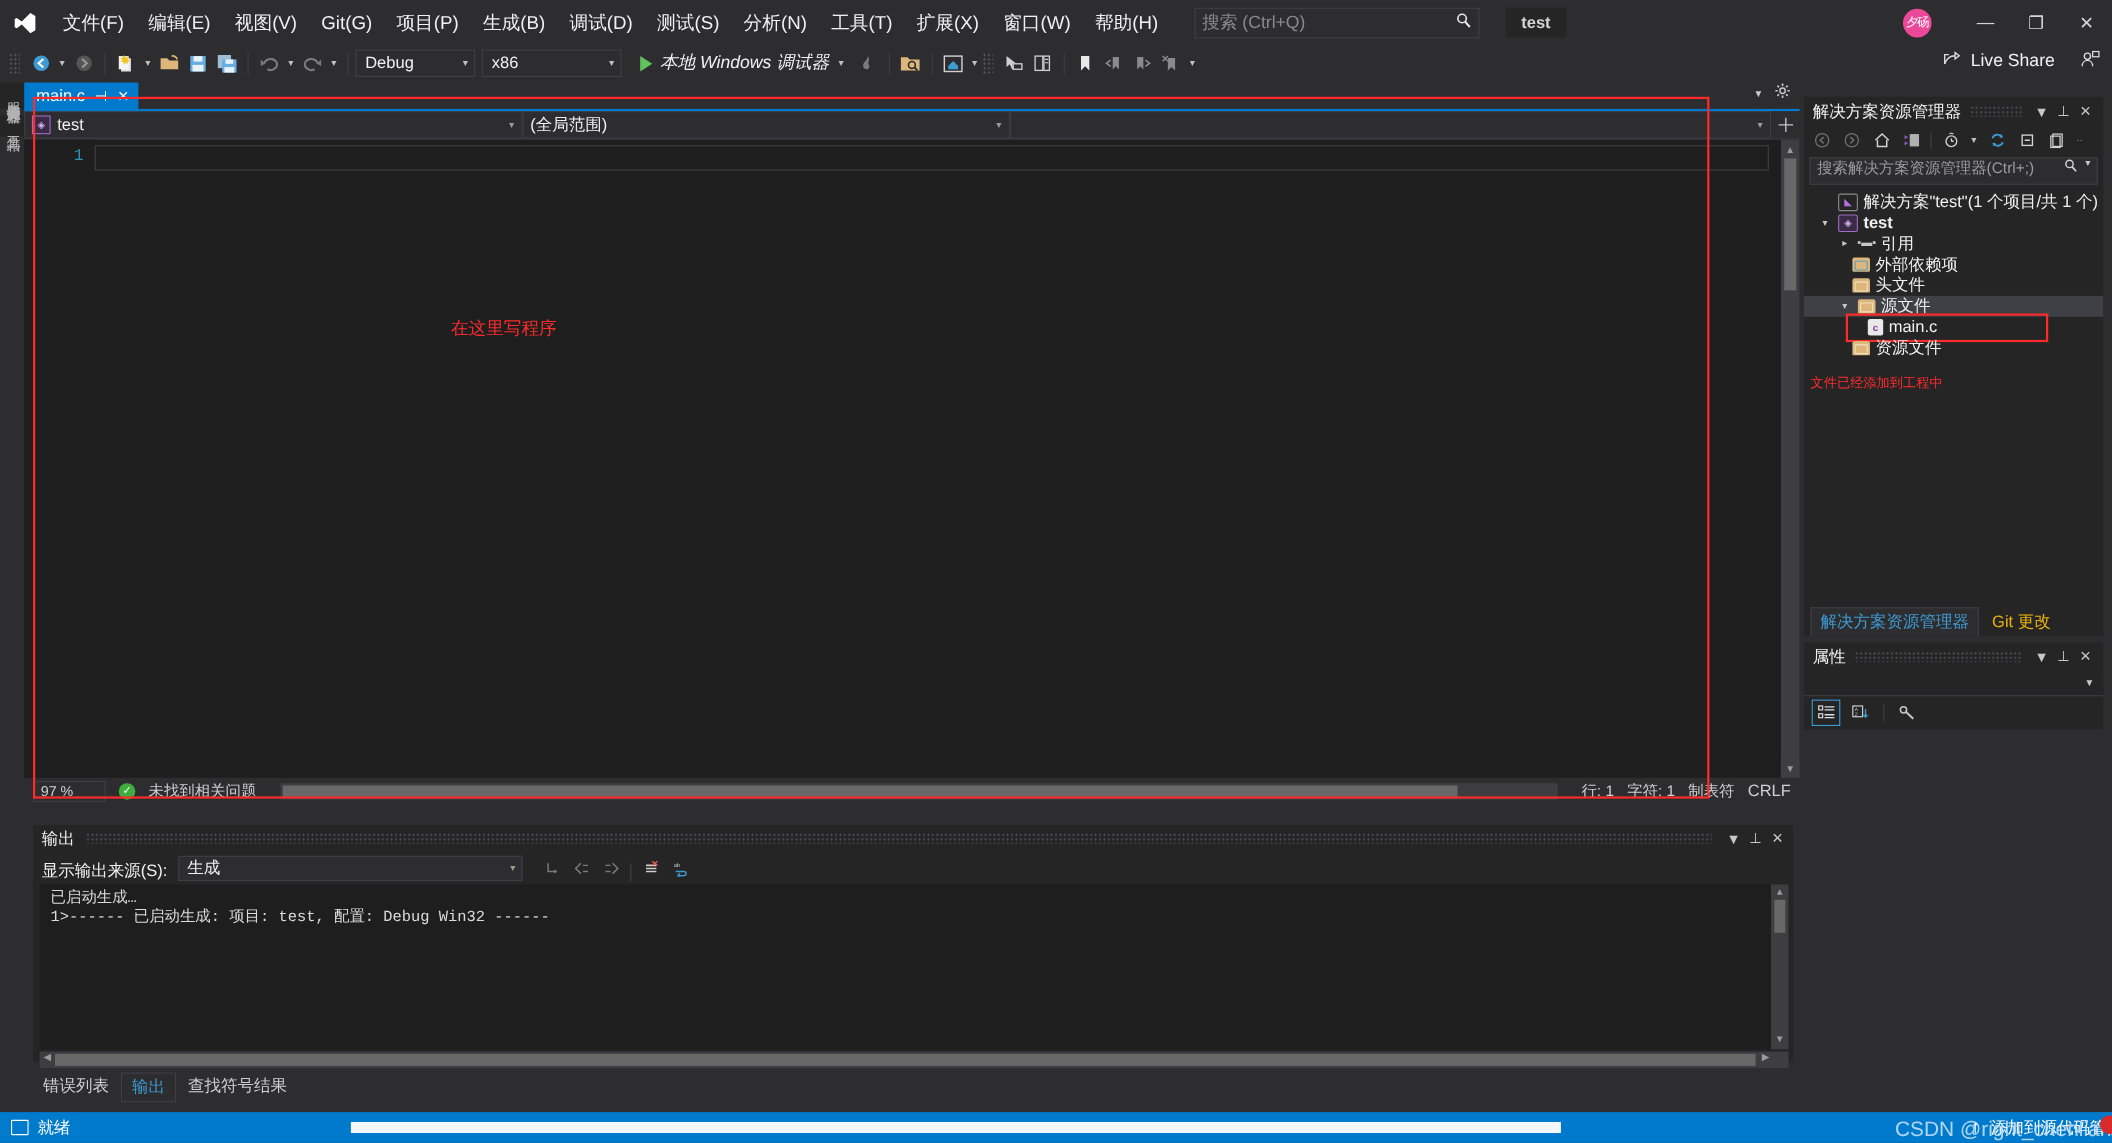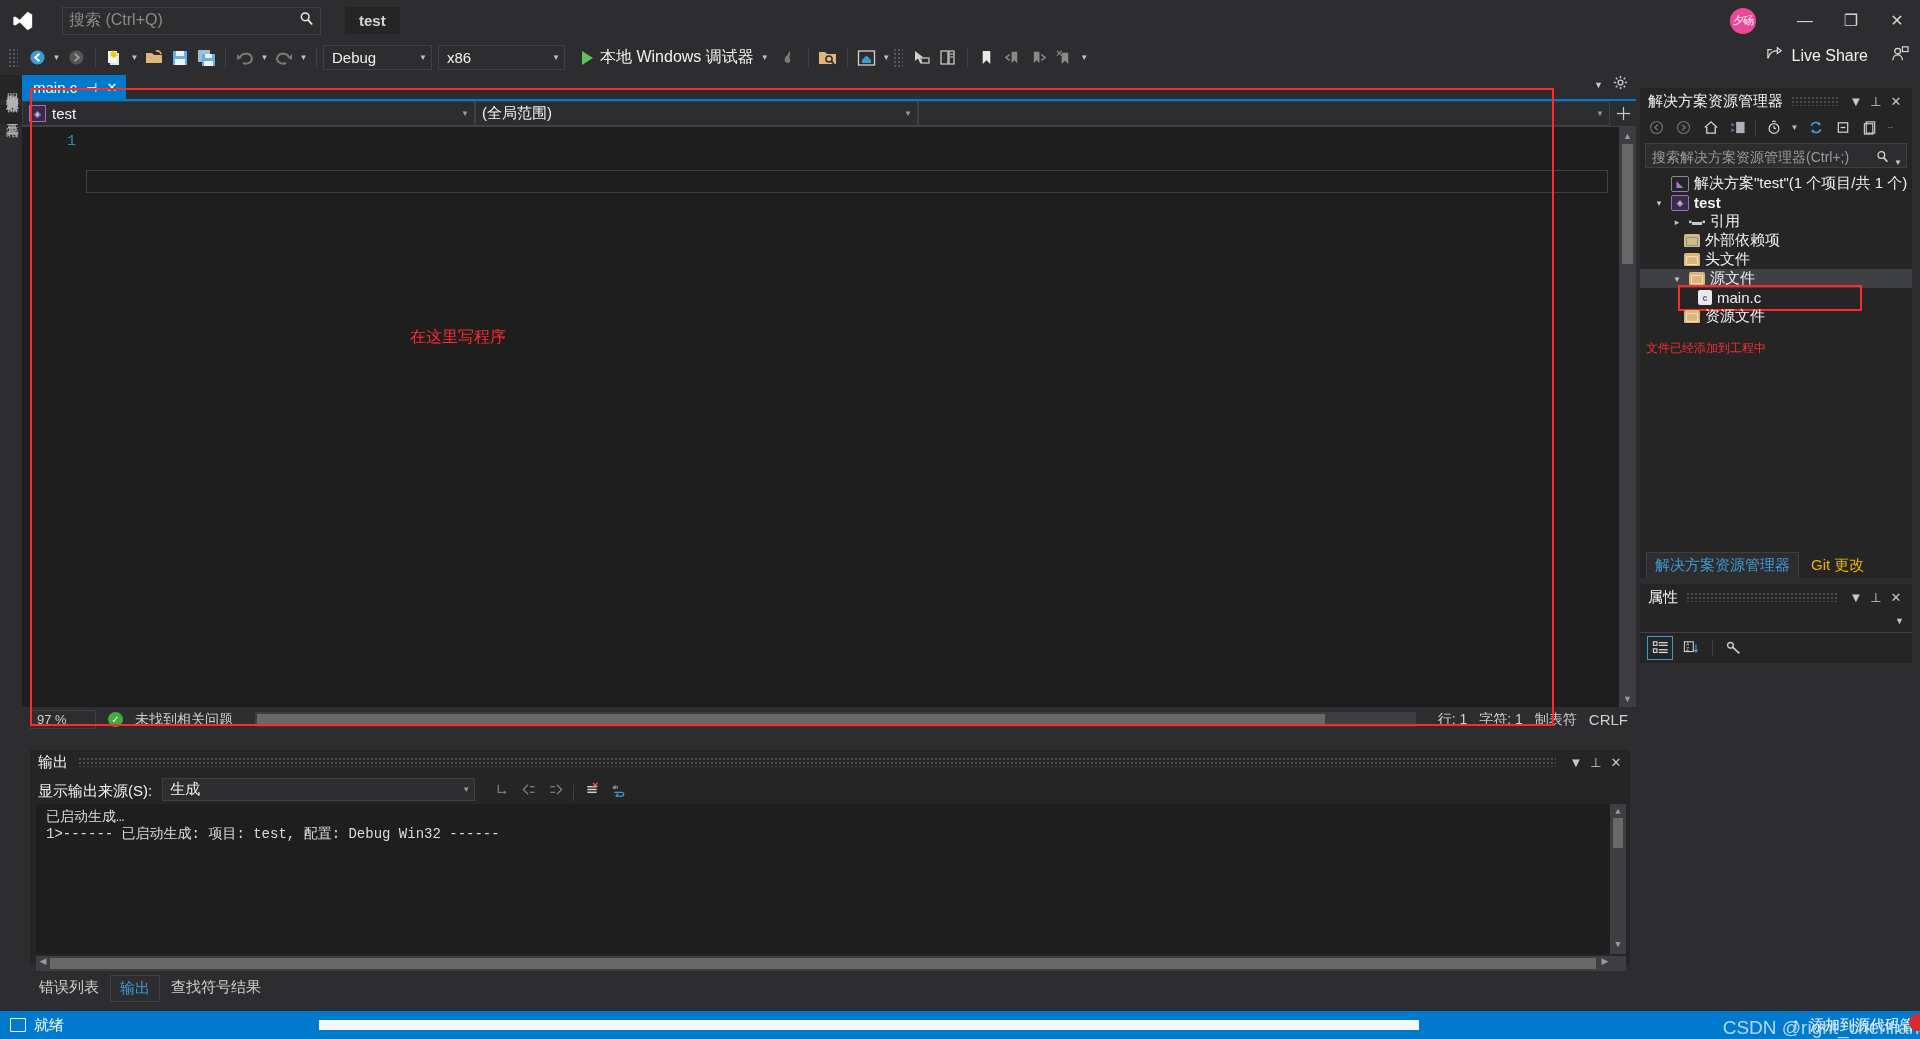--- a/index.html
+++ b/index.html
@@ -56,21 +56,21 @@
   .navbar{display:flex;height:25px;background:#2d2d30;border-bottom:1px solid #3f3f46;align-items:stretch;}
   .navcombo{display:flex;align-items:center;border:1px solid #3f3f46;background:#2d2d30;
       font-size:15px;color:#f1f1f1;padding:0 5px 0 6px;gap:6px;}
   .navcombo .arw{margin-left:auto;color:#9a9a9a;font-size:8px;padding-left:6px;}
   .cpp-ic{width:15px;height:15px;background:#3a2a45;border:1px solid #9b6fc4;display:flex;
       align-items:center;justify-content:center;font-size:9px;color:#d6b4f5;}
 
   .codearea{position:relative;height:580px;background:#1e1e1e;display:flex;}
   .gutter{width:54px;background:#1e1e1e;color:#2b91af;font-size:15px;text-align:right;
       padding:6px 10px 0 0;font-family:"Liberation Mono","DejaVu Sans Mono",monospace;}
-  .codebody{flex:1;position:relative;padding-top:6px;margin-top:38px;}
+  .codebody{flex:1;position:relative;padding-top:6px;}
   .caretline{position:absolute;left:0;right:28px;top:5px;height:21px;border:1px solid #404040;}
   .annot-red{position:absolute;color:#ff2b2b;font-size:16px;}
   .vscroll{position:absolute;right:0;top:0;width:17px;bottom:0;background:#3e3e42;}
   .vsc-top,.vsc-bot{height:17px;display:flex;align-items:center;justify-content:center;color:#9a9a9a;font-size:9px;}
   .vsc-thumb{margin:0 3px;height:120px;background:#686868;}
 
   .edstatus{display:flex;align-items:center;height:25px;background:#2d2d30;font-size:14px;
       color:#d0d0d0;padding:0 8px;gap:12px;}
   .zoombox{border:1px solid #3f3f46;padding:1px 6px;font-size:13px;min-width:52px;}
   .ok-dot{width:15px;height:15px;border-radius:50%;background:#3fae3f;display:inline-flex;
@@ -84,21 +84,21 @@
   
   .rightdock{position:absolute;left:1640px;top:88px;width:272px;}
   .panel{background:#252526;}
   .panel-head{display:flex;align-items:center;height:26px;padding:0 6px 0 8px;font-size:15px;color:#f1f1f1;}
   .panel-head .dots{flex:1;height:10px;margin:0 8px;
       background-image:radial-gradient(#4a4a4f 1px,transparent 1px);background-size:4px 4px;}
   .phbtn{width:20px;text-align:center;color:#c8c8c8;font-size:13px;}
   .se-toolbar{display:flex;align-items:center;height:27px;gap:2px;padding:0 4px;background:#252526;}
   .sebtn{width:25px;height:23px;display:flex;align-items:center;justify-content:center;color:#c8c8c8;}
   .sesep{width:1px;height:16px;background:#3f3f46;margin:0 3px;}
-  .se-search{display:flex;align-items:flex-end;height:23px;margin:2px 5px 4px;border:1px solid #3f3f46;
+  .se-search{display:flex;align-items:flex-start;height:23px;margin:2px 5px 4px;border:1px solid #3f3f46;
       background:#2d2d30;padding:0 4px 0 6px;}
   .se-search .ph{flex:1;font-size:14px;color:#9b9b9b;}
   .tree{font-size:15px;color:#f1f1f1;padding-top:2px;}
   .trow{display:flex;align-items:center;height:19px;padding-left:6px;gap:5px;position:relative;}
   .trow.sel{background:#3f3f46;}
   .tw{width:14px;display:flex;align-items:center;justify-content:center;color:#c8c8c8;font-size:9px;}
   .folder{width:16px;height:13px;background:#dcb67a;border-radius:2px 2px 1px 1px;position:relative;}
   .folder:after{content:"";position:absolute;left:2px;top:3px;width:10px;height:7px;
       border:1.5px solid #f3e7cf;border-radius:1px;opacity:.85;}
   .folder.ext:after{border-color:#3d9bd4;}
@@ -155,20 +155,35 @@
 <body>
 
 <div class="app">
 
   <div class="titlebar">
     <div class="vs-logo">
       <svg width="22" height="22" viewBox="0 0 24 24">
           <path d="M17 2 L22 5 L22 19 L17 22 L8.5 13.5 L3.5 17 L1.5 16 L1.5 8 L3.5 7 L8.5 10.5 Z" fill="#ffffff"></path>
         </svg>
     </div>
+    <div class="menu">
+      <div class="menu-item">文件(F)</div>
+      <div class="menu-item">编辑(E)</div>
+      <div class="menu-item">视图(V)</div>
+      <div class="menu-item">Git(G)</div>
+      <div class="menu-item">项目(P)</div>
+      <div class="menu-item">生成(B)</div>
+      <div class="menu-item">调试(D)</div>
+      <div class="menu-item">测试(S)</div>
+      <div class="menu-item">分析(N)</div>
+      <div class="menu-item">工具(T)</div>
+      <div class="menu-item">扩展(X)</div>
+      <div class="menu-item">窗口(W)</div>
+      <div class="menu-item">帮助(H)</div>
+    </div>
 
     <div class="search-box">
       <div class="ph">搜索 (Ctrl+Q)</div>
       <span>
         <svg width="15" height="15" viewBox="0 0 16 16">
             <circle cx="6.6" cy="6.2" r="4.1" fill="none" stroke="#e8e8e8" stroke-width="1.6"></circle>
             <line x1="9.6" y1="9.4" x2="14" y2="14.4" stroke="#e8e8e8" stroke-width="2"></line>
           </svg>
       </span>
     </div>
@@ -267,21 +282,21 @@
 
     <div class="combo" style="width:95px;">
       <span>Debug</span>
       <span class="arw">▼</span>
     </div>
     <div class="combo" style="width:113px;margin-left:6px;">
       <span>x86</span>
       <span class="arw">▼</span>
     </div>
 
-    <div class="run-btn" style="margin-left:10px;">
+    <div class="run-btn" style="margin-left:10px;font-style:italic;">
       <span class="tri"></span>
       <span>本地 Windows 调试器</span>
       <span class="arw" style="color:#c0c0c0;font-size:8px;">▼</span>
     </div>
     <div class="tbtn">
       <svg width="16" height="16" viewBox="0 0 16 16">
           <path d="M8 1 c3 4 -1 5 1 8 c1 1.5 -0.5 4 -2 4 c-3 0 -4-3 -3-5 c1-2 4-4 4-7z" fill="#7a7a7a"></path>
         </svg>
     </div>
     <div class="tsep"></div>

